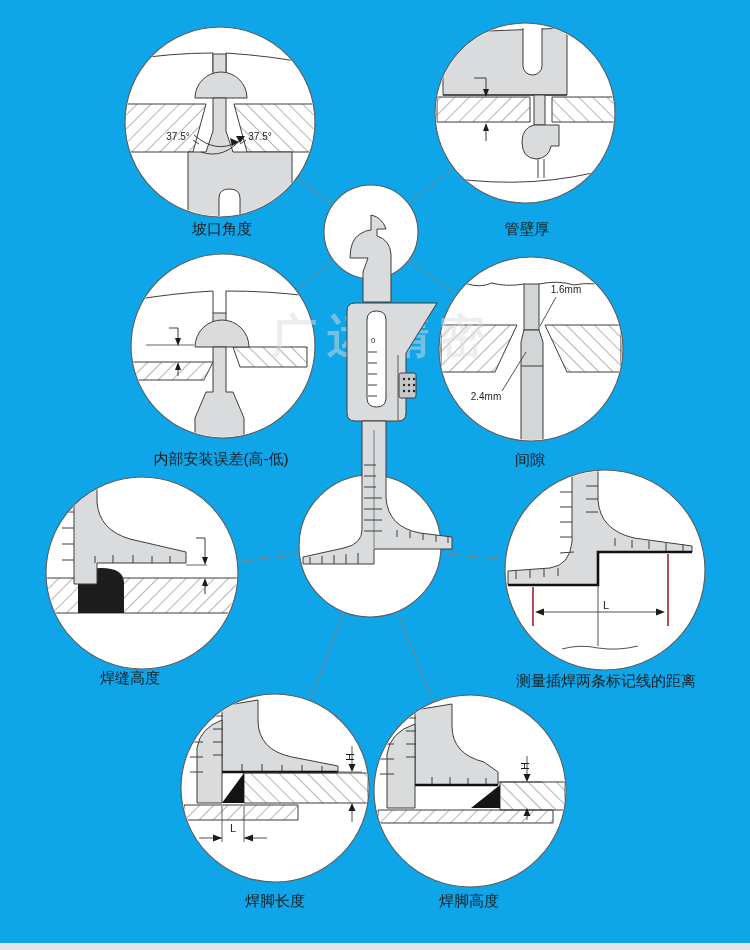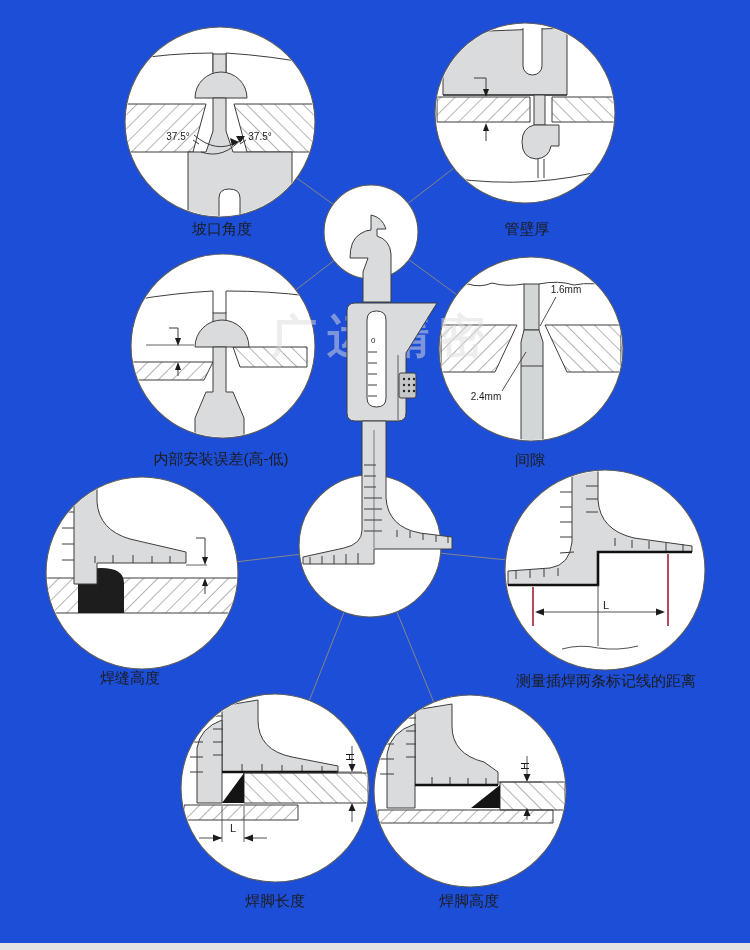--- a/index.html
+++ b/index.html
@@ -1,16 +1,16 @@
 <!DOCTYPE html>
 <html><head>
 <meta charset="utf-8">
 <style>
   html,body{margin:0;padding:0;background:#ffffff;}
-  #stage{position:relative;width:750px;height:950px;background:#1d4ed8;overflow:hidden;
+  #stage{position:relative;width:750px;height:950px;background:#0ea5e9;overflow:hidden;
          font-family:"Liberation Sans","DejaVu Sans",sans-serif;}
   svg{display:block;}
   text{font-family:"Liberation Sans","DejaVu Sans",sans-serif;fill:#1c1c1c;}
   .cap{font-size:15px;}
   .ann{font-size:10px;}
   .dim{font-size:11px;}
   .wm{font-size:46px;font-weight:bold;letter-spacing:10px;fill:#dcdcdc;opacity:.5;}
 </style>
 </head>
 <body>

